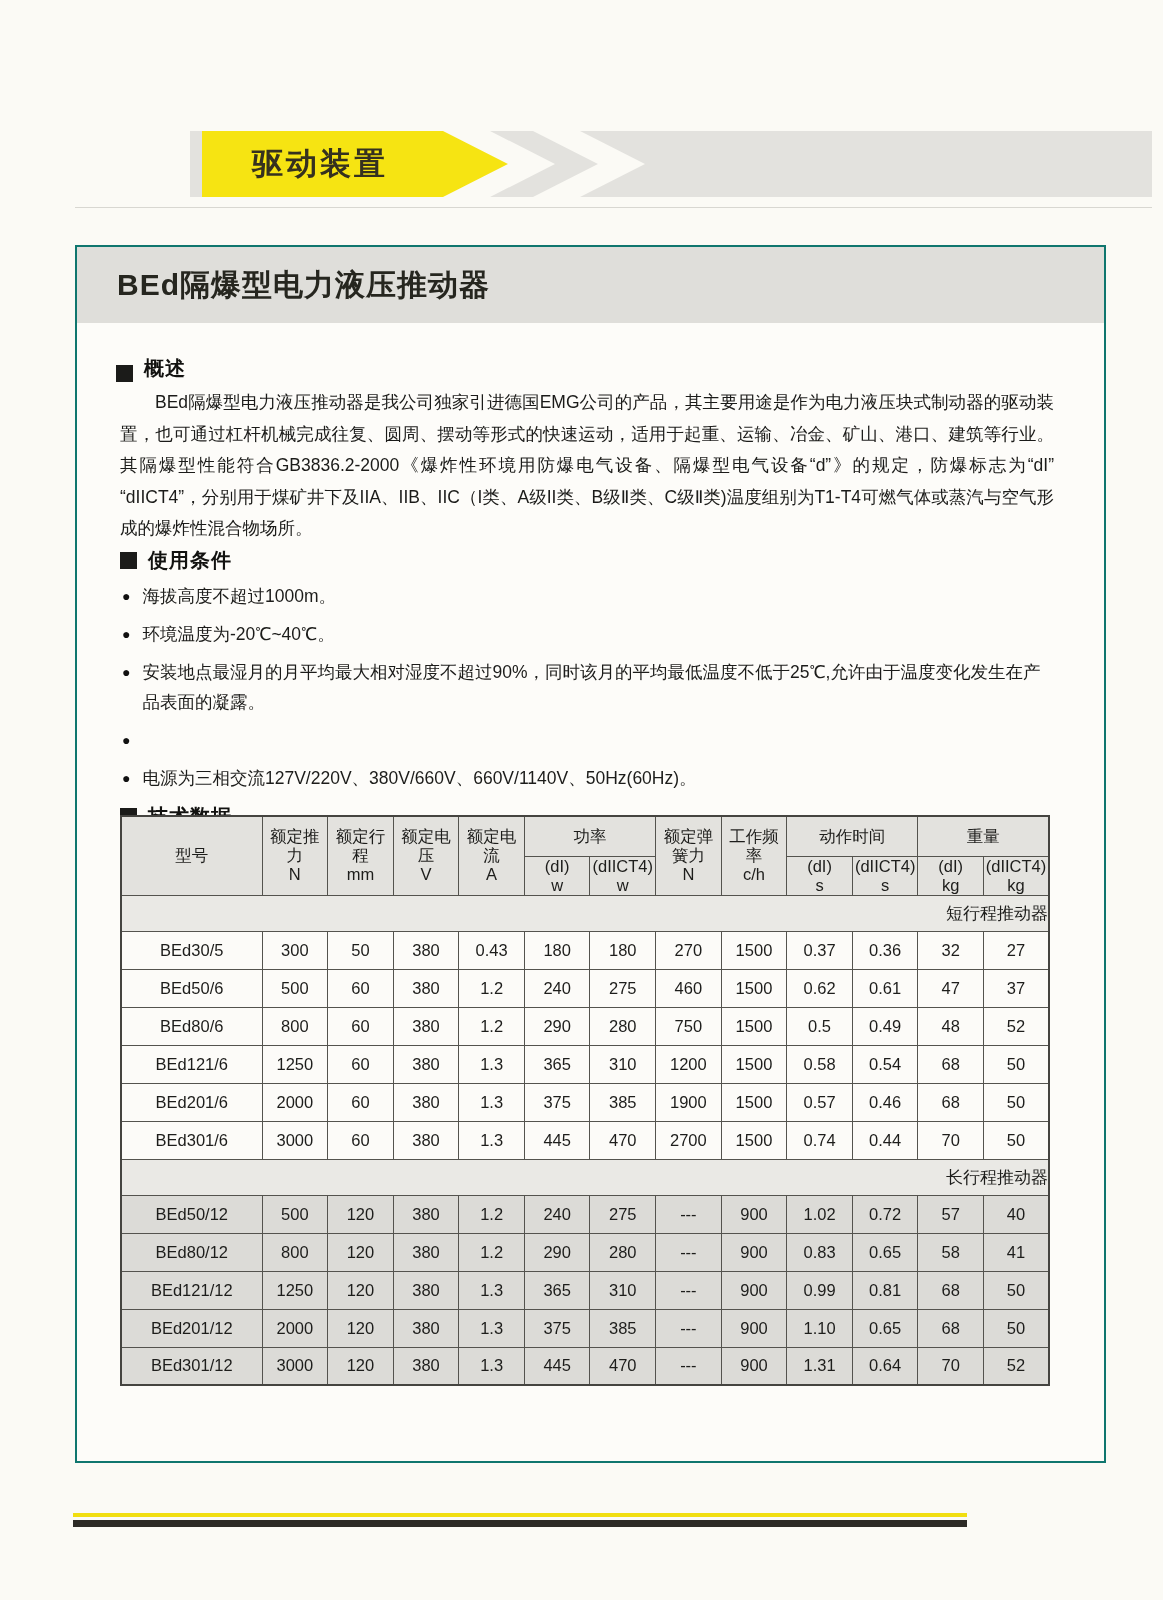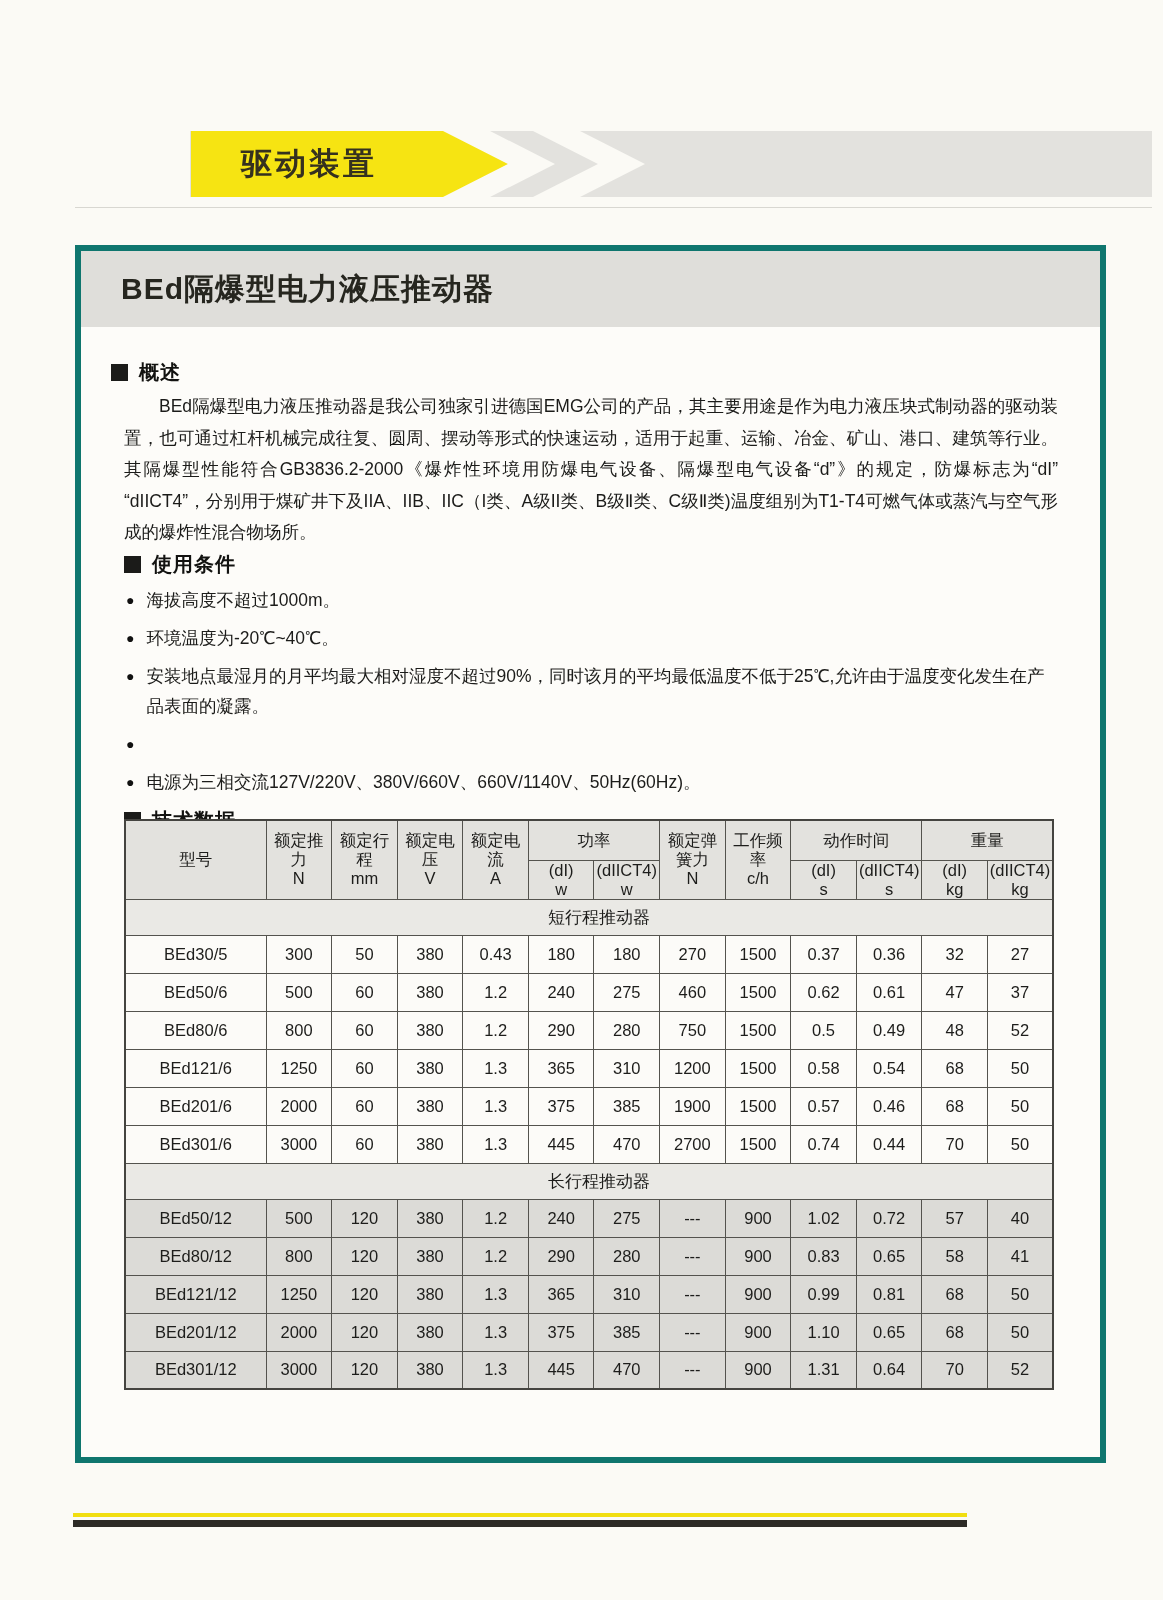--- a/index.html
+++ b/index.html
@@ -11,56 +11,56 @@
     color:#1c1c1a;
     overflow:hidden;
   }
 
   
   .banner-band {
     position:absolute; left:190px; top:131px; width:962px; height:66px;
     background:#E3E2DE;
   }
   .banner-arrow {
-    position:absolute; left:1px; top:0; width:318px; height:66px;
+    position:absolute; left:12px; top:0; width:318px; height:66px;
     background:#F6E412;
     clip-path:polygon(0 0, 80% 0, 100% 50%, 80% 100%, 0 100%);
     display:flex; align-items:center; padding-left:50px;
     font-size:31px; font-weight:bold; letter-spacing:3px; color:#35311F;
   }
   .chev {
     position:absolute; top:0; height:66px; width:112px;
     background:#FBFAF5;
     clip-path:polygon(0 0, 42% 0, 100% 50%, 42% 100%, 0 100%, 58% 50%);
   }
   .chev1 { left:253px; }
   .chev2 { left:343px; }
   .band-rule {
     position:absolute; left:75px; top:207px; width:1077px; height:1px;
     background:#D8D7D1;
   }
 
   
   .card {
     position:absolute; left:75px; top:245px; width:1031px; height:1218px;
-    border:6px solid #0f766e; background:#FDFCF9;padding-left:41px;
+    border:2px solid #0f766e; background:#FDFCF9;padding-left:41px;
   }
   .card-titleband {
     position:absolute; left:0; top:0; width:100%; height:76px;
     background:#DFDEDA; display:flex; align-items:center; padding-left:40px;
   }
   .card-title { font-size:30px; font-weight:bold; color:#26261F; letter-spacing:1px; }
 
   .sec-head {
     position:absolute; display:flex; align-items:center; gap:11px;
     font-size:20px; font-weight:bold; color:#121210; letter-spacing:1px;
   }
   .sq { width:17px; height:17px; background:#1B1B19; flex:0 0 auto; }
 
-  .ov-head   { left:30px; top:108px; }
+  .ov-head   { left:39px; top:108px;align-items:flex-end; }
   .ov-para {
     position:absolute; left:43px; top:140px; width:934px;
     font-size:17.5px; line-height:31.5px; text-indent:2em; color:#1b1b19;
     text-align:justify;
   }
 
   .cond-head { left:43px; top:300px; }
   .cond-list { position:absolute; left:45px; top:334px; width:932px; }
   .cond-item { display:flex; gap:12px; margin-bottom:8px; font-size:17.5px; line-height:30px; }
   .dot { font-size:14px; line-height:30px; color:#111; flex:0 0 auto; }
@@ -75,21 +75,21 @@
   }
   th, td {
     border:1px solid #54534E; text-align:center; vertical-align:middle;
     font-weight:normal; padding:0; overflow:hidden;
   }
   thead th { background:#E3E2DE; line-height:19px; }
   thead tr.h1 th { height:40px;margin-left:23px; }
   thead tr.h2 th { height:36px; }
   tbody td { height:38px; }
   tr.section-row td {
-    height:36px; text-align:center; padding-left:20px;
+    height:36px; text-align:right; padding-left:20px;
     background:#EAE9E5; font-size:17px;
   }
   tr.data-row td { background:#FCFBF8; }
   tr.data-row.shaded td { background:#DCDBD7; }
 
   .note {
     position:absolute; right:58px; top:1140px;
     font-size:17px; color:#1d1d1b; letter-spacing:0.5px;
   }
 

